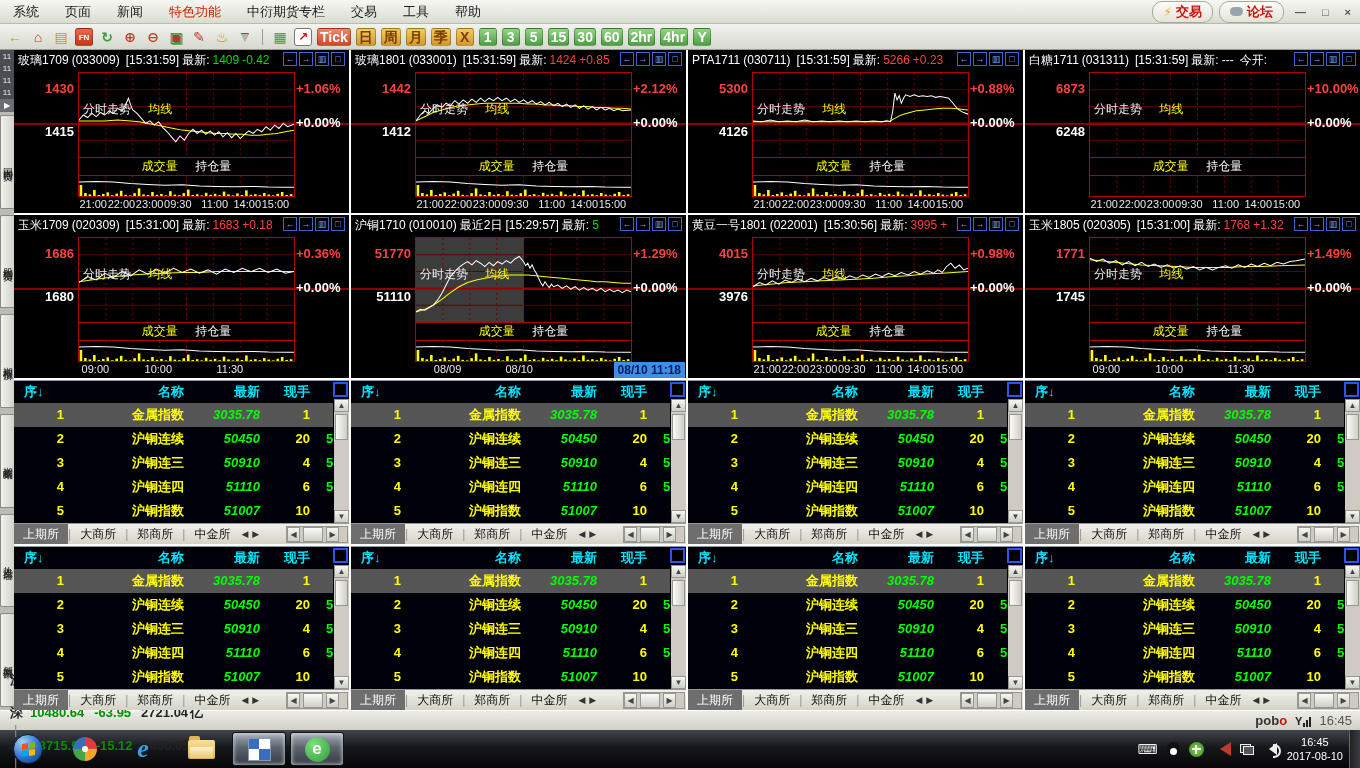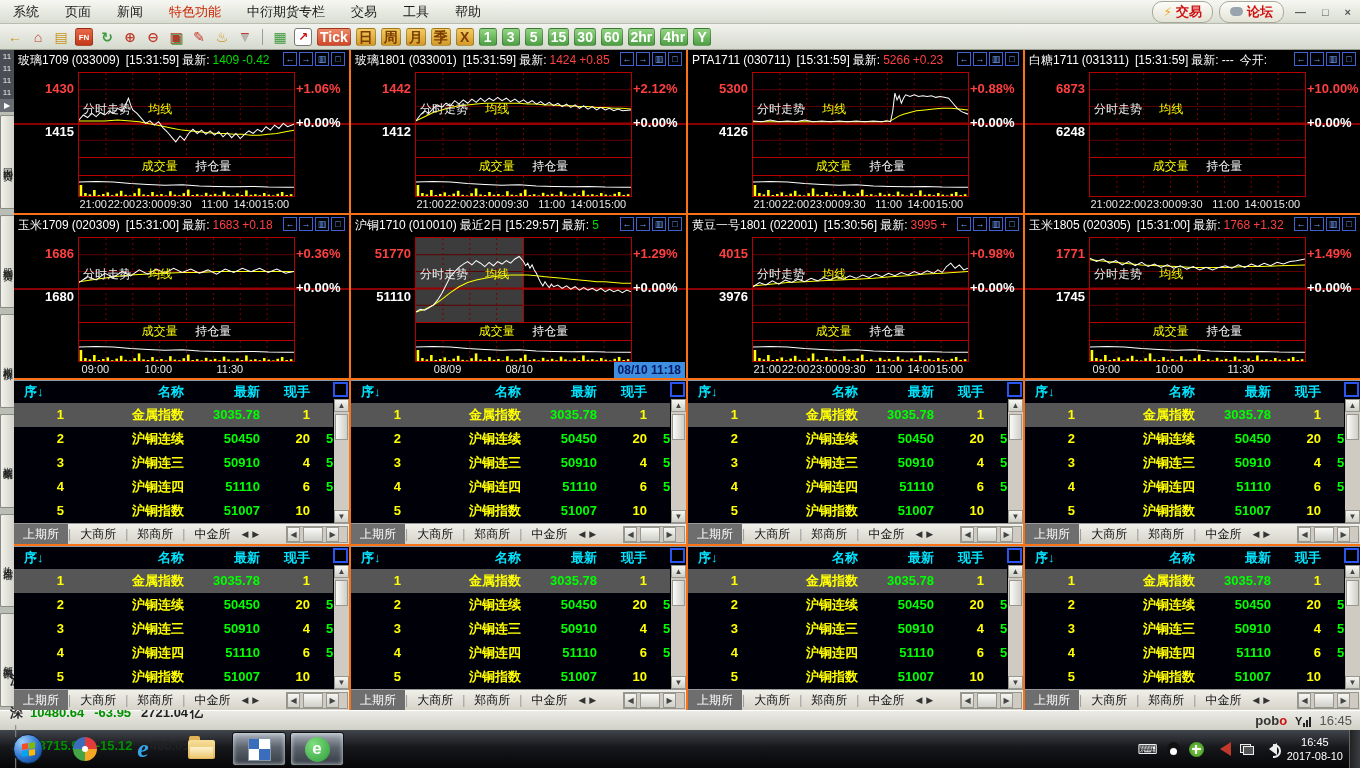--- a/index.html
+++ b/index.html
@@ -31,21 +31,21 @@
   .tb-sep{width:1px;height:16px;background:#9a9e92;margin:0 3px;}
   .tb-badge{min-width:18px;height:18px;padding:0 2px;border-radius:3px;text-align:center;line-height:17px;
     font-size:14px;font-weight:bold;border:1px solid rgba(0,0,0,.25);}
   .badge-gold{background:linear-gradient(#f2cb60,#d49a28);color:#7a3c00;}
   .badge-green{background:linear-gradient(#93d583,#4d9f44);color:#fff;}
   .badge-tick{background:linear-gradient(#f08868,#d04828);color:#fff;}
   .badge-red{background:linear-gradient(#e86a4a,#c43818);color:#fff;font-size:8px;}
   .badge-active{background:#fff;border:1px solid #777;color:#cc1111;font-size:12px;}
 
   
-  #main{display:flex;height:660px;background:#f97316;}
+  #main{display:flex;height:660px;background:#ffffff;}
   #side{width:14px;display:flex;flex-direction:column;background:#b9bdb3;}
   .side-corner{background:#4a4e54;color:#eee;font-size:8px;line-height:12px;text-align:center;padding-top:1px;}
   .side-arrow{height:13px;background:#6a6e74;color:#fff;font-size:8px;text-align:center;line-height:13px;}
   .side-tab{flex:1;max-height:97px;margin:3px 0;background:linear-gradient(90deg,#f2f2ec,#d2d2ca);
     border:1px solid #8a8a84;border-right:none;border-radius:2px 0 0 2px;
     writing-mode:vertical-rl;text-orientation:upright;font-size:10px;color:#222;
     display:flex;align-items:center;justify-content:center;letter-spacing:1px;}
   #content{flex:1;display:flex;flex-direction:column;row-gap:2px;}
   #charts{height:328px;display:grid;grid-template-columns:repeat(4,1fr);grid-auto-rows:163px;gap:2px;}
   #tables{height:330px;display:grid;grid-template-columns:repeat(4,1fr);grid-auto-rows:164px;gap:2px;}
@@ -83,21 +83,21 @@
   .qpanel{background:#000008;position:relative;overflow:hidden;border-top:1px solid #8899aa;}
   .q-head{display:grid;grid-template-columns:50px 120px 76px 50px 1fr;height:22px;line-height:22px;
     color:#00e5ff;font-size:13px;font-weight:bold;}
   .q-head .q-c1{text-align:left;padding-left:10px;}
   .q-c2,.q-c3,.q-c4{text-align:right;}
   .q-rows{position:absolute;top:22px;bottom:21px;left:0;right:16px;overflow:hidden;}
   .q-row{display:grid;grid-template-columns:50px 120px 76px 50px 1fr;height:24px;line-height:24px;
     font-size:13px;font-weight:bold;}
   .q-row.sel{background:#565656;}
   .q-row .seq,.q-row .name,.q-row .vol{color:#ffff00;text-align:right;}
-  .q-row .last{color:#00ff00;text-align:right;}
+  .q-row .last{color:#00ff00;text-align:right;font-style:italic;}
   .q-row .extra{color:#00ff00;text-align:left;padding-left:16px;overflow:hidden;}
   .q-max{position:absolute;right:1px;top:1px;width:15px;height:15px;border:2px solid #2a55ee;background:#000;z-index:3;}
   .q-vscroll{position:absolute;right:0;top:18px;bottom:21px;width:15px;background:#cfcbc2;
     display:flex;flex-direction:column;align-items:center;z-index:2;}
   .sb-btn{height:13px;width:15px;background:linear-gradient(#f6f6f2,#cfcfc8);border:1px solid #979790;
     text-align:center;line-height:11px;font-size:8px;color:#444;}
   .sb-thumb{width:13px;height:26px;background:linear-gradient(90deg,#fafaf8,#cfcfc8);border:1px solid #979790;margin-top:2px;}
   .sb-spacer{flex:1;}
   .q-tabbar{position:absolute;left:0;right:0;bottom:0;height:21px;background:linear-gradient(#f0f0ea,#d6d2c8);
     border-top:1px solid #999;display:flex;align-items:center;font-size:12px;color:#111;z-index:3;}

